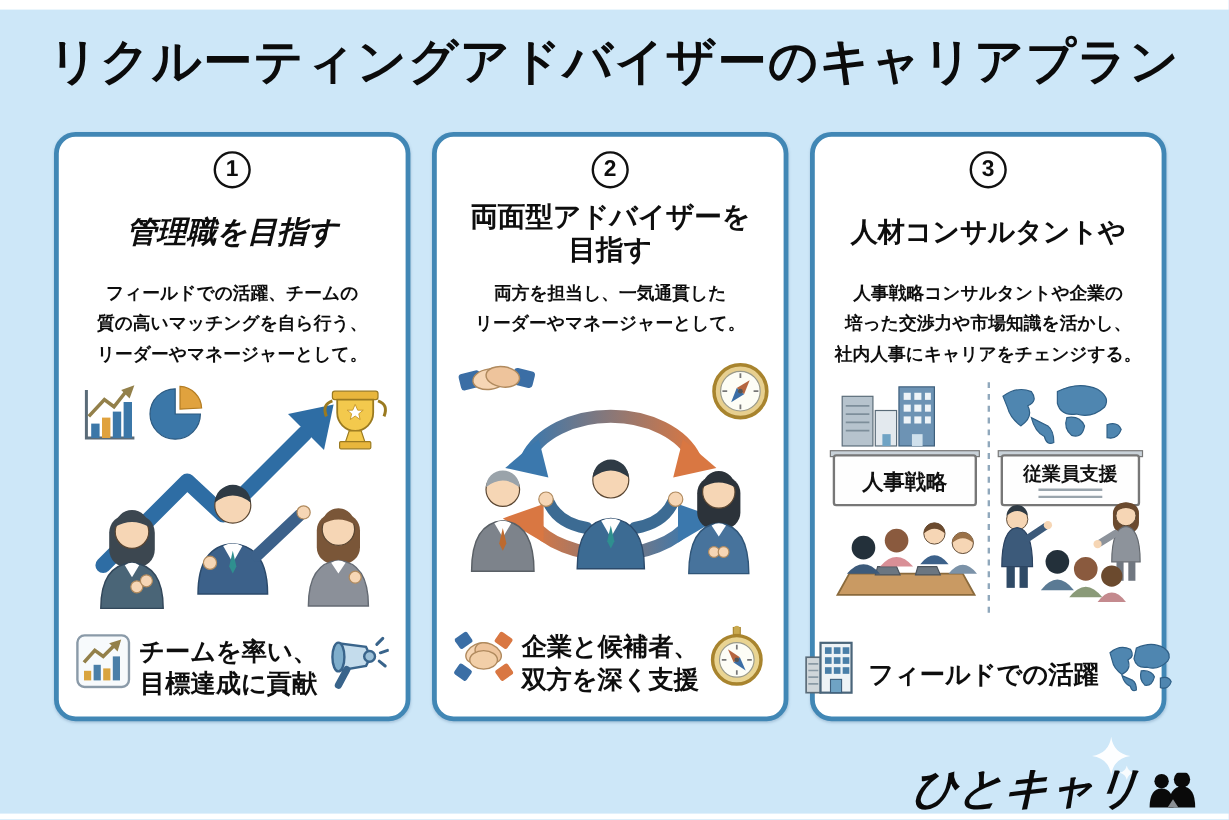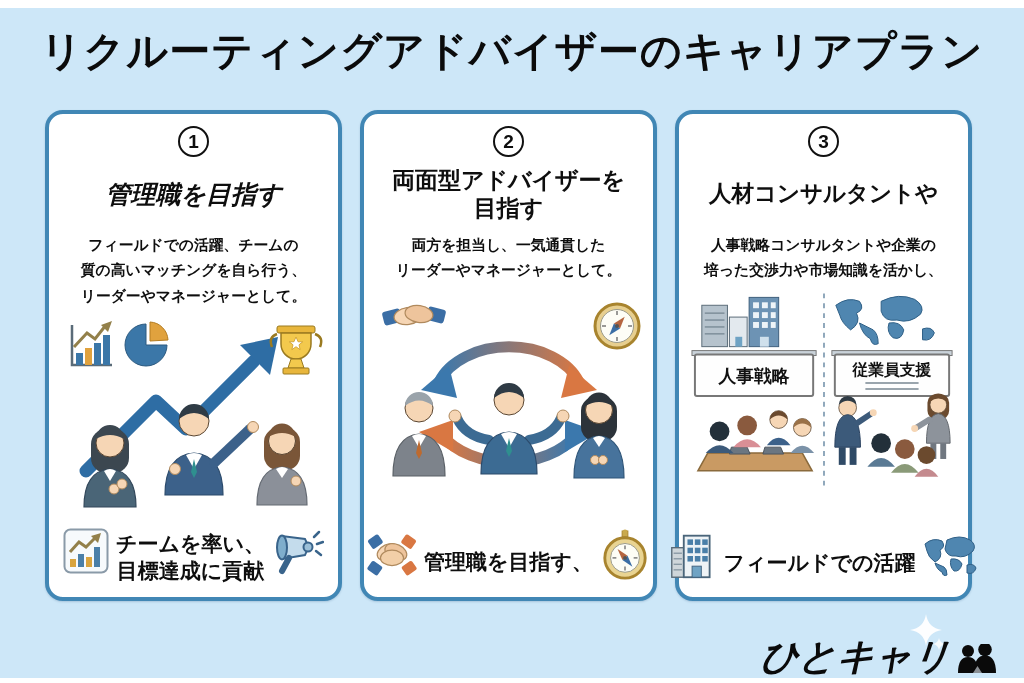--- a/index.html
+++ b/index.html
@@ -276,21 +276,22 @@
       <svg class="cap-icon" width="50" height="50" viewBox="0 0 52 52">
         <rect x="2" y="7" width="13" height="11" rx="2" fill="#3b6ea5" transform="rotate(-35 8 12)"></rect>
         <rect x="37" y="7" width="13" height="11" rx="2" fill="#d97742" transform="rotate(35 44 12)"></rect>
         <rect x="2" y="34" width="13" height="11" rx="2" fill="#3b6ea5" transform="rotate(35 8 39)"></rect>
         <rect x="37" y="34" width="13" height="11" rx="2" fill="#d97742" transform="rotate(-35 44 39)"></rect>
         <ellipse cx="22" cy="23" rx="12" ry="8" fill="#f6d6b5" stroke="#b08a5e" stroke-width="1.2" transform="rotate(-25 22 23)"></ellipse>
         <ellipse cx="30" cy="23" rx="12" ry="8" fill="#eec49c" stroke="#b08a5e" stroke-width="1.2" transform="rotate(25 30 23)"></ellipse>
         <ellipse cx="26" cy="29" rx="12" ry="8" fill="#f2cfa8" stroke="#b08a5e" stroke-width="1.2"></ellipse>
       </svg>
       <div class="cap-text">
-        <span>管理職を目指す、</span>
+        <span>企業と候補者、</span>
+        <span>双方を深く支援</span>
       </div>
       <svg class="cap-icon" width="50" height="52" viewBox="0 0 52 54">
         <rect x="23" y="2" width="6" height="6" fill="#c9a94e" stroke="#a8842e"></rect>
         <circle cx="26" cy="3" r="2.5" fill="#c9a94e"></circle>
         <circle cx="26" cy="30" r="21" fill="#e9d492" stroke="#a8842e" stroke-width="3"></circle>
         <circle cx="26" cy="30" r="15" fill="#fdfdf6" stroke="#9a9a8a" stroke-width="1"></circle>
         <g stroke="#777" stroke-width="1.5">
           <line x1="26" y1="17" x2="26" y2="21"></line>
             <line x1="26" y1="43" x2="26" y2="39"></line>
           <line x1="13" y1="30" x2="17" y2="30"></line>
@@ -308,20 +309,21 @@
   <section class="card">
     <div class="num-badge">
       <span>3</span>
     </div>
     <h2 class="card-title">
       <span>人材コンサルタントや</span>
     </h2>
     <p class="card-desc">
       <span>人事戦略コンサルタントや企業の</span>
       <span>培った交渉力や市場知識を活かし、</span>
+      <span>社内人事にキャリアをチェンジする。</span>
     </p>
     <svg class="illus" width="268" height="204" viewBox="0 0 272 204">
       <line x1="136" y1="4" x2="136" y2="200" stroke="#90a8bc" stroke-width="2" stroke-dasharray="5 5"></line>
 
       <g>
         <rect x="12" y="16" width="26" height="42" fill="#b6c3cd" stroke="#5a6b78"></rect>
         <g stroke="#7d8e9a" stroke-width="1.5">
           <line x1="15" y1="24" x2="35" y2="24"></line>
             <line x1="15" y1="31" x2="35" y2="31"></line>
           <line x1="15" y1="38" x2="35" y2="38"></line>

